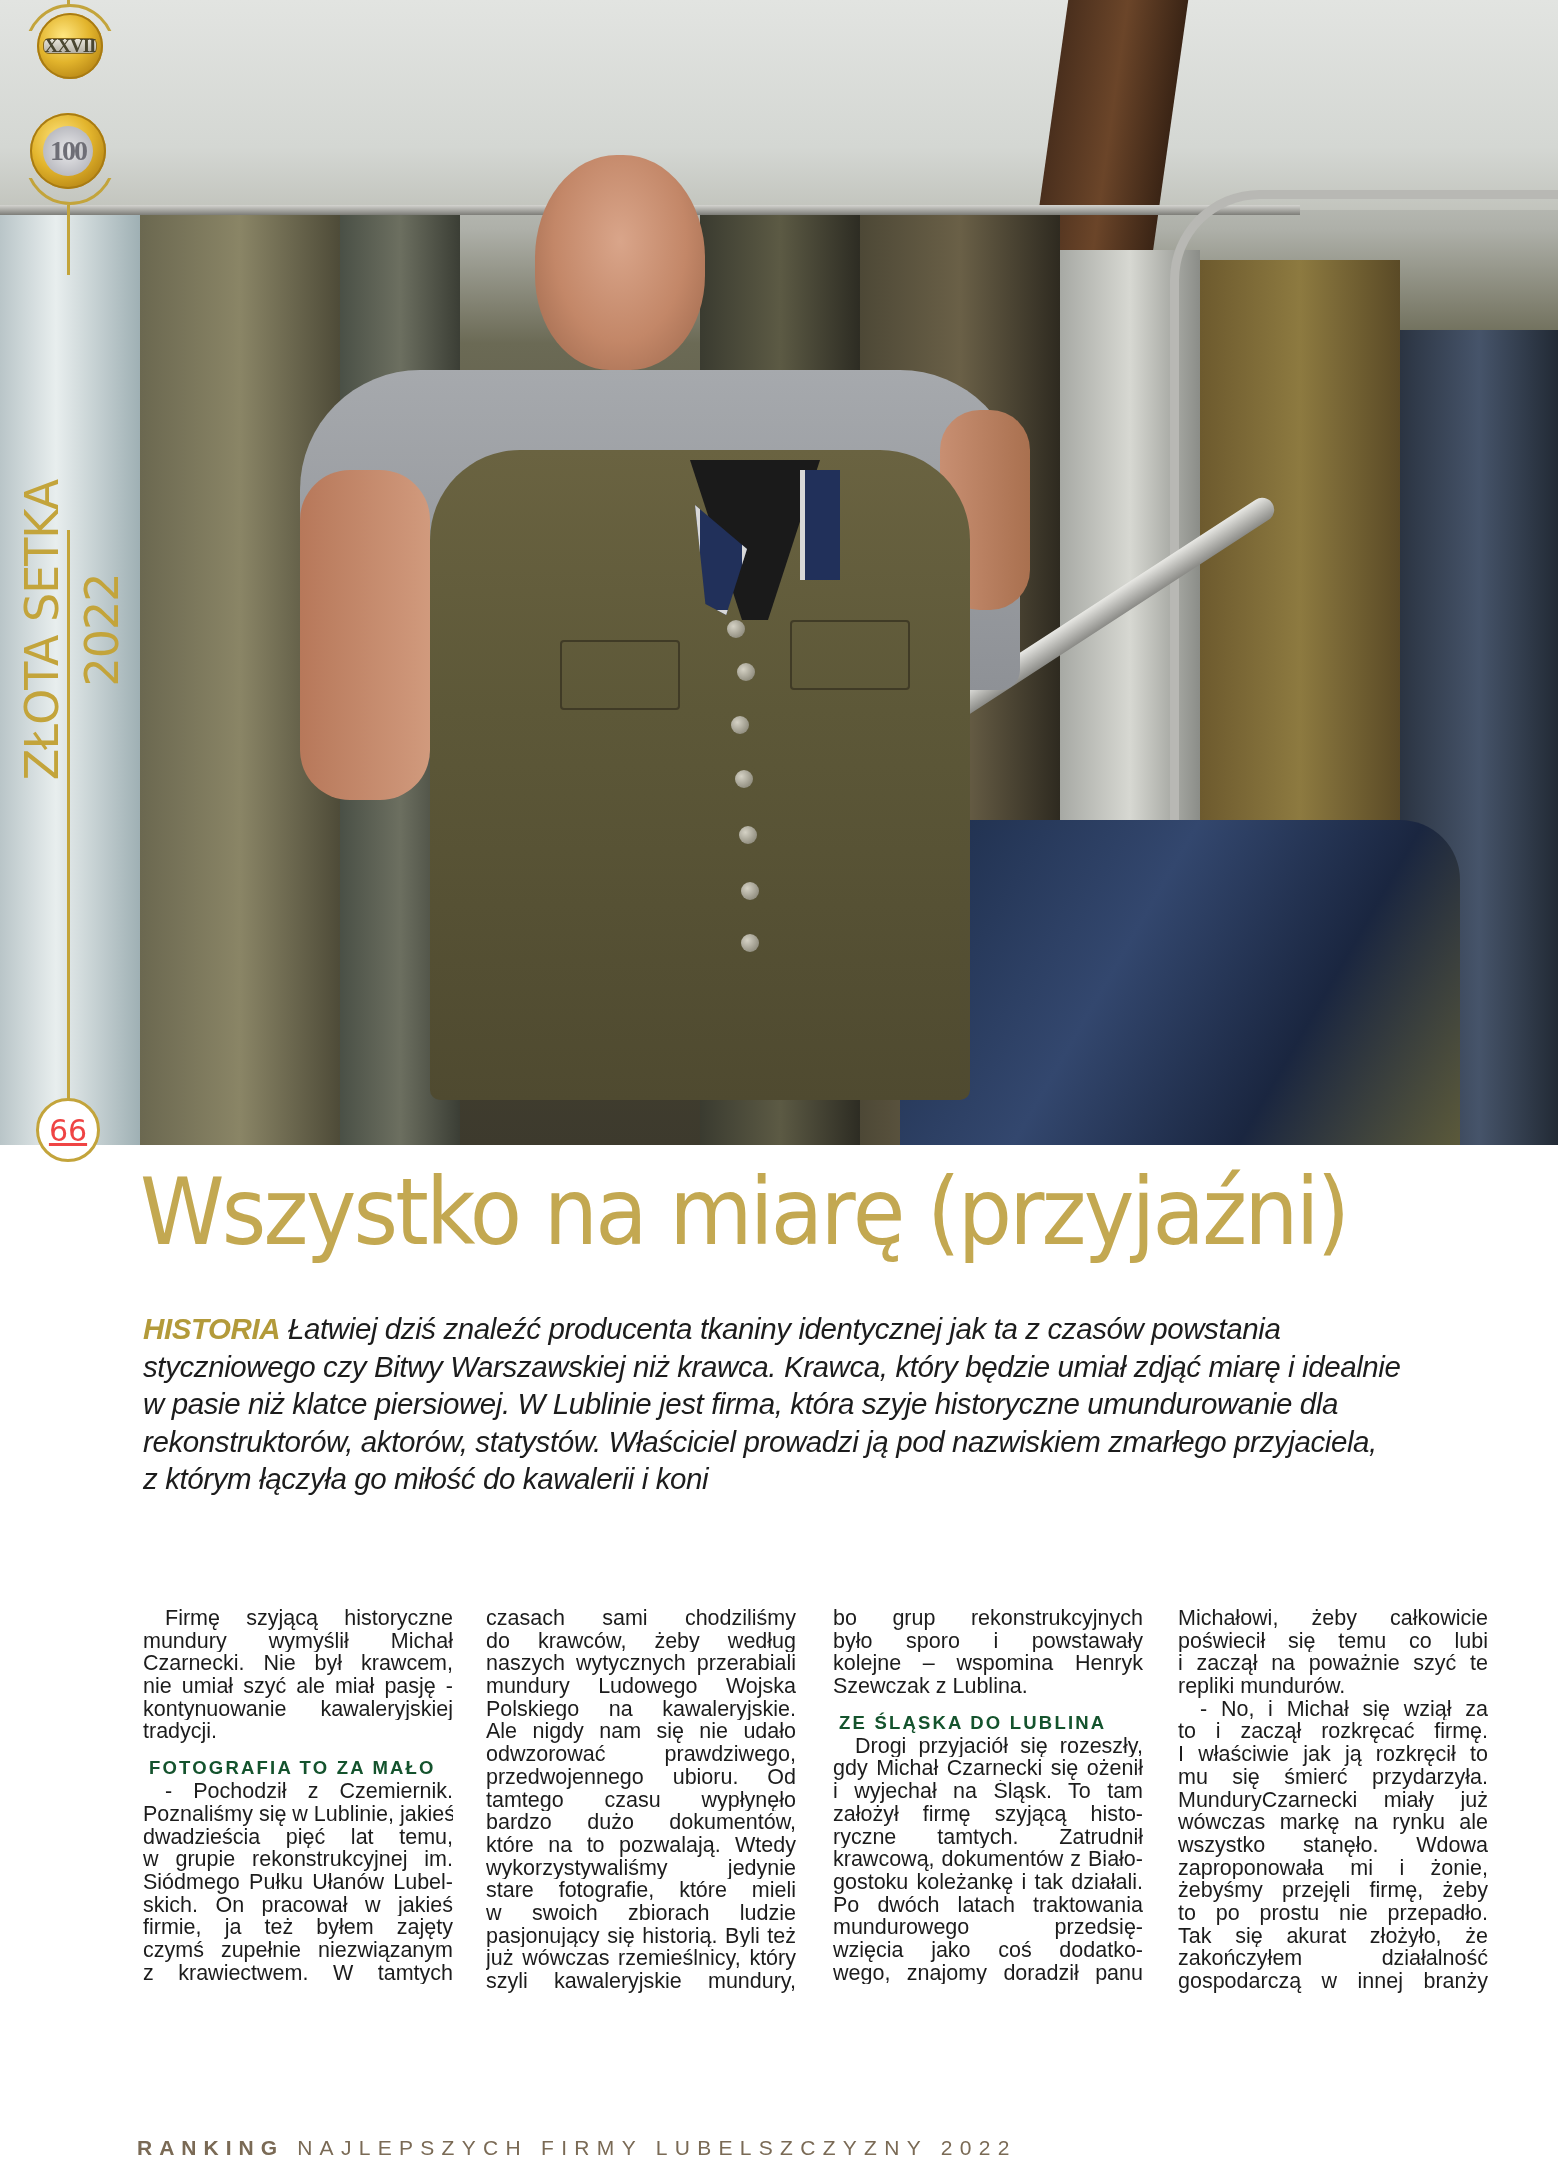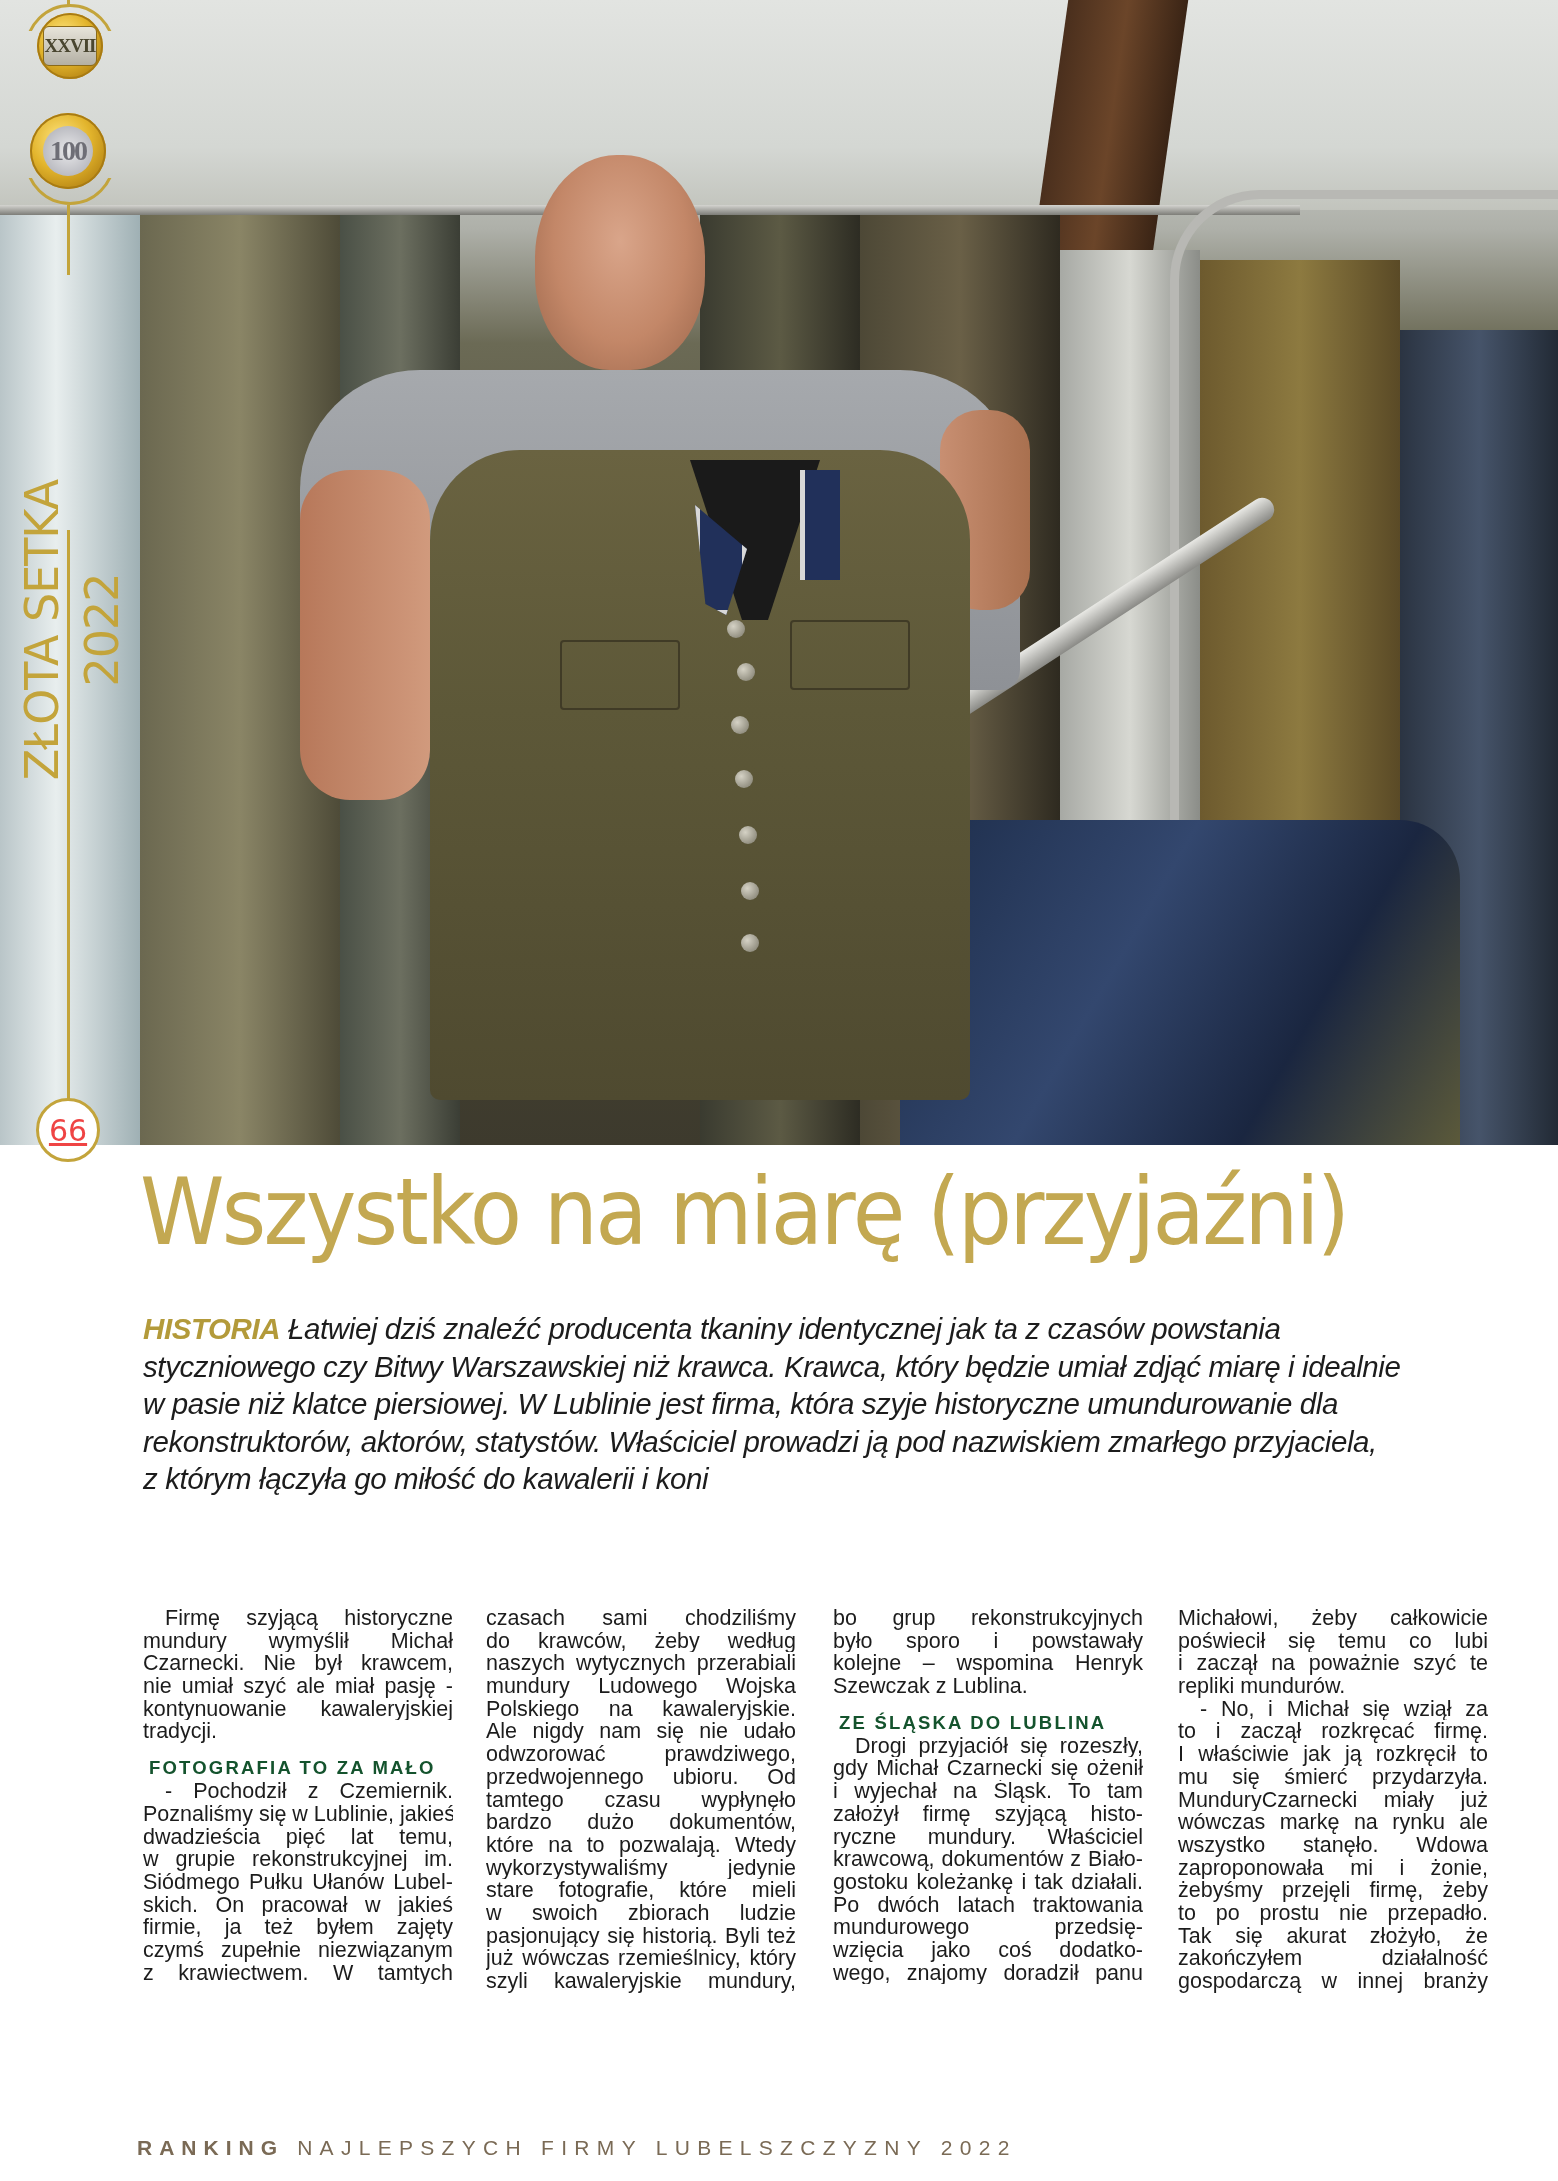--- a/index.html
+++ b/index.html
@@ -46,21 +46,21 @@
   .button { position:absolute; width:18px; height:18px; border-radius:50%; background: radial-gradient(circle at 35% 35%, #d5d2c5, #7a7768); }
   .pocket { position:absolute; width:120px; height:70px; border:2px solid #403b26; border-radius:4px; }
 
   
   .side-line { position:absolute; left:67px; width:3px; background:#c3a43b; }
   .medal { position:absolute; border-radius:50%; display:flex; align-items:center; justify-content:center;
     font-family: "Liberation Serif", serif; font-weight:bold; }
   .medal.gold { background: radial-gradient(circle at 40% 35%, #ffe680 0%, #e2b42c 45%, #b07e10 85%); box-shadow: 0 0 0 2px #a87b13 inset; }
   .medal .inner { border-radius:6px; display:flex; align-items:center; justify-content:center; }
   .medal-xxvii { left:37px; top:13px; width:66px; height:66px; }
-  .medal-xxvii .inner { width:54px; height:40px; background: linear-gradient(180deg,#e7e4da,#b4b0a4); color:#4a4630; font-size:19px; letter-spacing:-1px; border:1px solid #8a6a1a; }
+  .medal-xxvii .inner { width:54px; height:16px; background: linear-gradient(180deg,#e7e4da,#b4b0a4); color:#4a4630; font-size:19px; letter-spacing:-1px; border:1px solid #8a6a1a; }
   .medal-100 { left:30px; top:113px; width:76px; height:76px; }
   .medal-100 .inner { width:50px; height:50px; border-radius:50%; background: radial-gradient(circle,#e8e8ea,#a8a9b0); color:#6e6e76; font-size:28px; letter-spacing:-2px; }
   .arc { position:absolute; left:25px; width:90px; height:90px; border:3px solid #c3a43b; border-radius:50%; }
   .arc.top { top:4px; clip-path: inset(0 0 70% 0); }
   .arc.bot { top:115px; clip-path: inset(70% 0 0 0); }
   .vertical-label { position:absolute; left:12px; top:430px; width:400px; height:60px; transform-origin: 0 0; transform: rotate(-90deg) translate(-400px, 0);
     color:#c3a43b; font-size:46px; font-family:"DejaVu Sans", sans-serif; letter-spacing:-1px; line-height:60px; text-align:center; }
   .page-badge { position:absolute; left:36px; top:1098px; width:64px; height:64px; border:3px solid #c3a43b; border-radius:50%;
     background:#ffffff; display:flex; align-items:center; justify-content:center; color:#ef4444; font-size:30px; font-family:"DejaVu Sans", sans-serif;text-decoration:underline; }
 
@@ -189,21 +189,21 @@
   <div class="col col3">
       <span class="l">bo grup rekonstrukcyjnych</span>
       <span class="l">było sporo i powstawały</span>
       <span class="l">kolejne – wspomina Henryk</span>
       <span class="l last">Szewczak z Lublina.</span>
       <span class="sub">ZE ŚLĄSKA DO LUBLINA</span>
       <span class="l indent">Drogi przyjaciół się rozeszły,</span>
       <span class="l">gdy Michał Czarnecki się ożenił</span>
       <span class="l">i wyjechał na Śląsk. To tam</span>
       <span class="l">założył firmę szyjącą histo-</span>
-      <span class="l">ryczne mundury. Właściciel</span>
+      <span class="l">ryczne tamtych. Zatrudnił</span>
       <span class="l">krawcową, dokumentów z Biało-</span>
       <span class="l">gostoku koleżankę i tak działali.</span>
       <span class="l">Po dwóch latach traktowania</span>
       <span class="l">mundurowego przedsię-</span>
       <span class="l">wzięcia jako coś dodatko-</span>
       <span class="l">wego, znajomy doradził panu</span>
     </div>
   <div class="col col4">
       <span class="l">Michałowi, żeby całkowicie</span>
       <span class="l">poświecił się temu co lubi</span>

